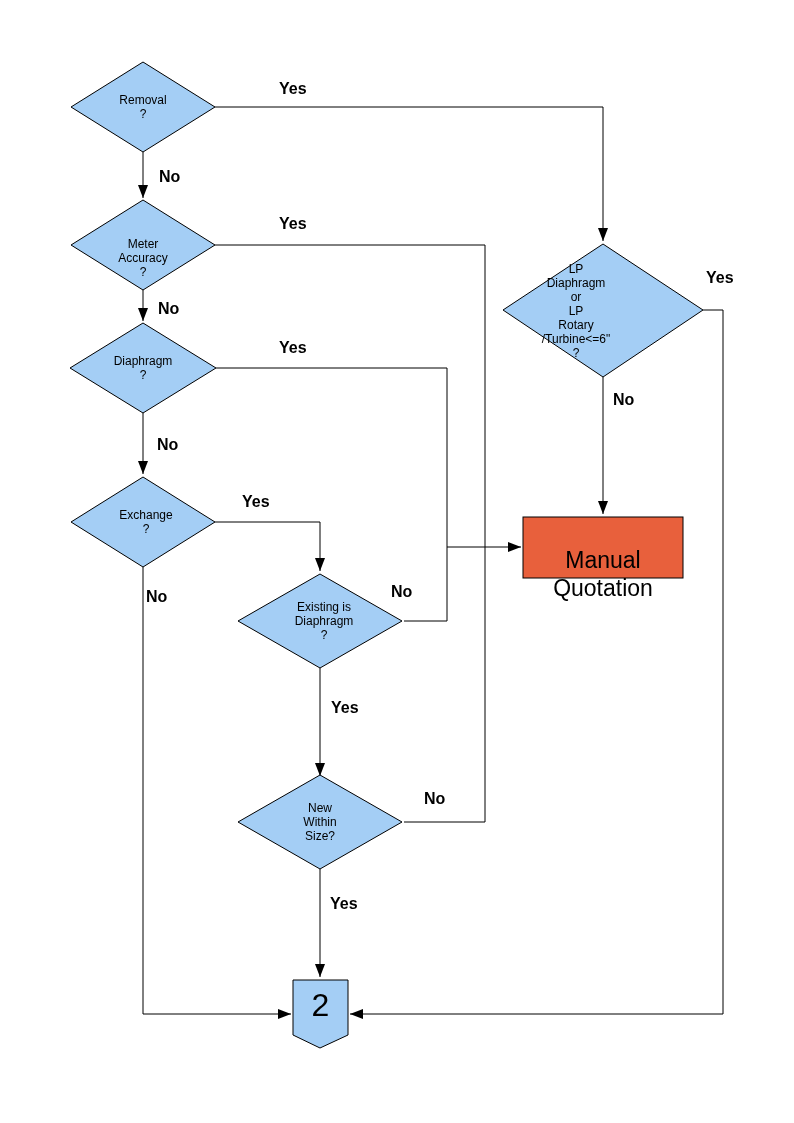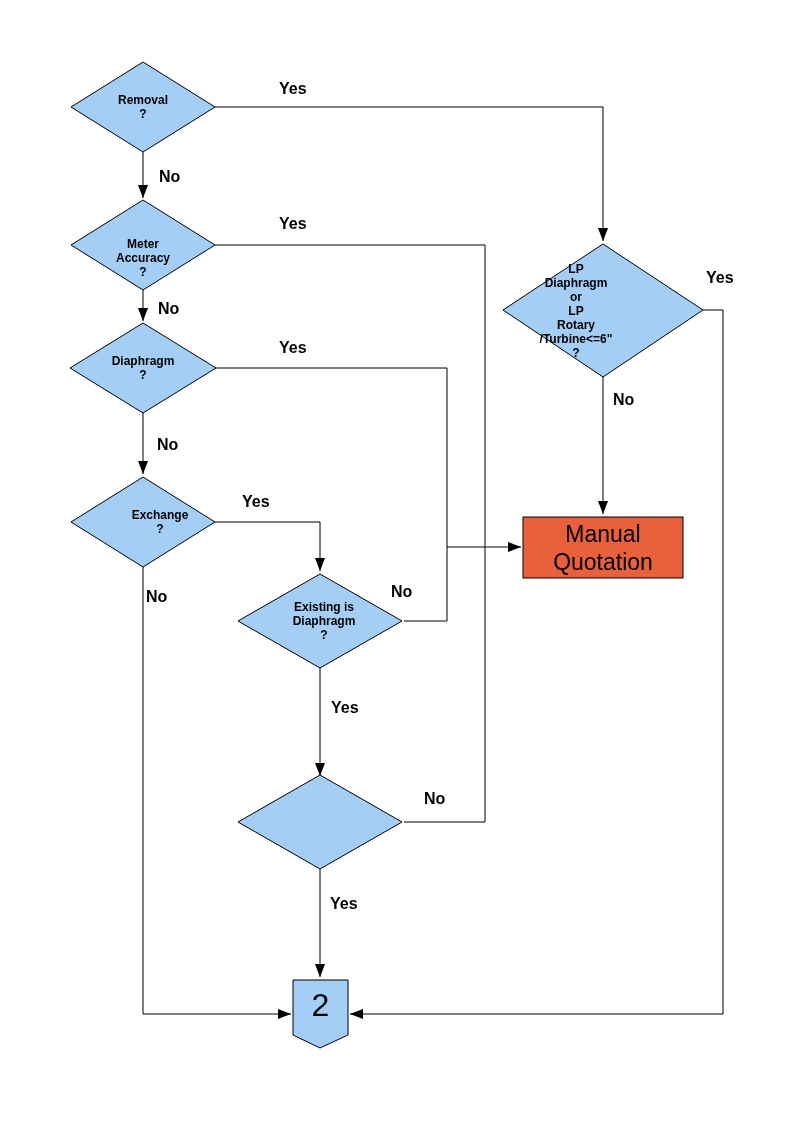--- a/index.html
+++ b/index.html
@@ -15,22 +15,22 @@
   .lbl {
     position: absolute;
     display: flex;
     align-items: center;
     justify-content: center;
     text-align: center;
     white-space: pre-line;
     color: #000000;
     pointer-events: none;
   }
-  .node-label { font-size: 12px; line-height: 14px; font-weight: bold; }
-  .mq-label   { font-size: 23px; line-height: 28px; }
+  .node-label { font-size: 12px; line-height: 14px; }
+  .mq-label   { font-size: 23px; line-height: 28px; margin-top: 26px; }
   .conn-label { font-size: 32px; line-height: 32px; }
   .edge-label {
     position: absolute;
     font-size: 16px;
     line-height: 26px;
     color: #000000;
     white-space: nowrap;
     pointer-events: none;
     font-weight: bold;
   }
@@ -76,25 +76,28 @@
     </g>
   </svg>
 
   <div class="lbl node-label" style="left:71px;top:62px;width:144px;height:90px">Removal
 ?</div>
   <div class="lbl node-label" style="left:71px;top:213px;width:144px;height:90px">Meter
 Accuracy
 ?</div>
   <div class="lbl node-label" style="left:70px;top:323px;width:146px;height:90px">Diaphragm
 ?</div>
-  <div class="lbl node-label" style="left:88px;top:477px;width:144px;height:90px">Exchange
+  <div class="lbl node-label" style="left:74px;top:477px;width:144px;height:90px">Exchange
 ?</div>
   <div class="lbl node-label" style="left:242px;top:574px;width:164px;height:94px">Existing is
 Diaphragm
 ?</div>
+  <div class="lbl node-label" style="left:238px;top:775px;width:164px;height:94px">New
+Within
+Size?</div>
   <div class="lbl node-label" style="left:476px;top:244px;width:200px;height:133px">LP
 Diaphragm
 or
 LP
 Rotary
 /Turbine&lt;=6"
 ?</div>
   <div class="lbl mq-label" style="left:523px;top:517px;width:160px;height:61px">Manual
 Quotation</div>
   <div class="lbl conn-label" style="left:293px;top:976px;width:55px;height:58px">2</div>

